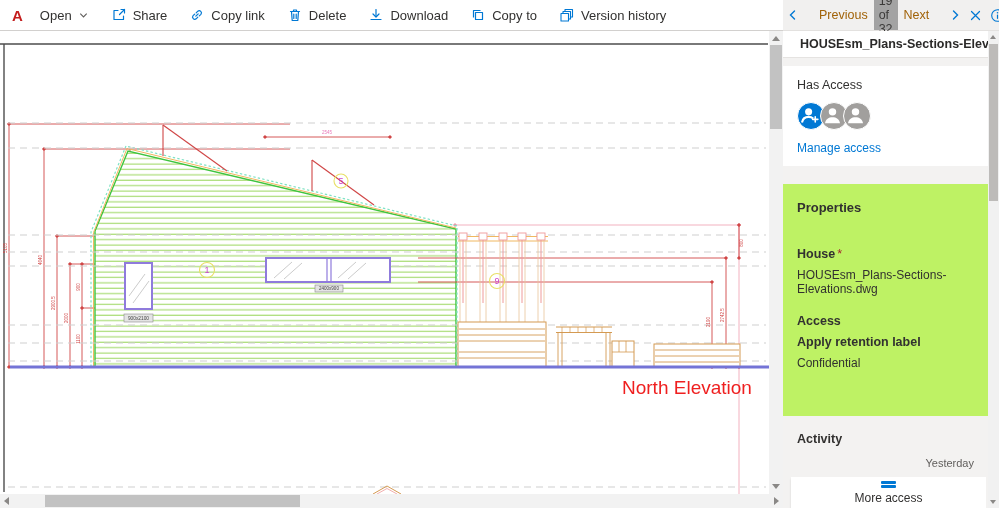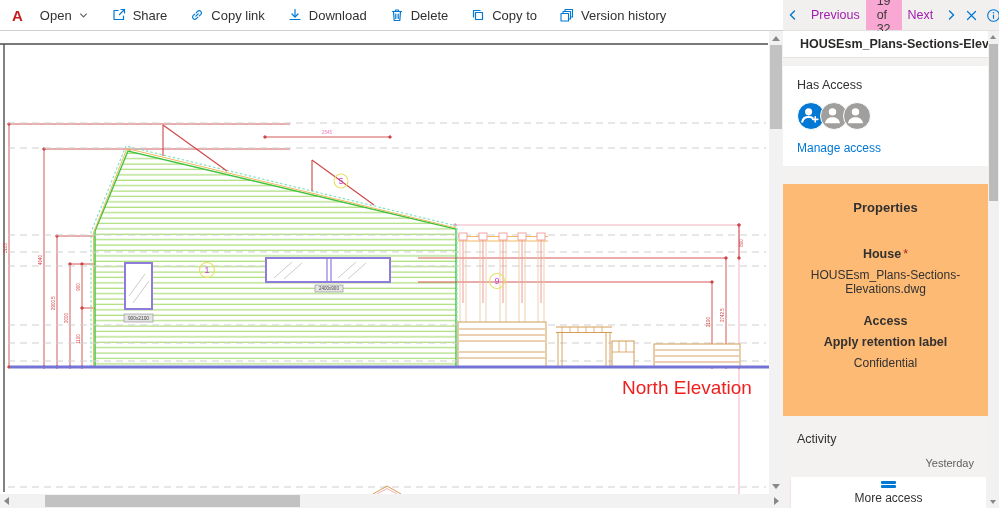--- a/index.html
+++ b/index.html
@@ -10,23 +10,23 @@
   .topbar{position:absolute;left:0;top:0;width:783px;height:30px;background:#fff;
     border-bottom:1px solid #d2d0ce;display:flex;align-items:center;}
   .acad{font-weight:800;font-size:15px;color:#c41e1e;padding:0 6px 0 12px;}
   .cmd{display:flex;align-items:center;gap:6px;height:30px;padding:0 11px;border:none;
     background:none;font-family:inherit;font-size:13px;color:#323130;cursor:pointer;white-space:nowrap;}
   .cmd svg{flex:0 0 auto;}
 
   
   .pager{position:absolute;left:783px;top:0;width:216px;height:30px;background:#f1f0ef;
     border-bottom:1px solid #e3e1df;display:flex;align-items:center;font-size:12.5px;color:#3b3a39;}
-  .pager button{display:flex;align-items:center;gap:12px;border:none;background:none;
-    font-family:inherit;font-size:12.5px;color:#a21caf;cursor:pointer;padding:0 4px;height:30px;}
-  .counter{background:#f9a8d4;height:30px;display:flex;align-items:center;padding:0 11px;margin:4px 2px;}
+  .pager button{display:flex;align-items:center;gap:20px;border:none;background:none;
+    font-family:inherit;font-size:12.5px;color:#a16207;cursor:pointer;padding:0 4px;height:30px;}
+  .counter{background:#a3a3a3;height:30px;display:flex;align-items:center;padding:0 5px;margin:4px 2px;}
   .icon-btn{border:none;background:none;cursor:pointer;padding:0 6px;height:30px;display:flex;align-items:center;}
   .close-btn{margin-left:auto;}
 
   
   .preview{position:absolute;left:0;top:31px;width:769px;height:463px;background:#fff;overflow:hidden;}
   .preview svg text{font-family:"Liberation Sans",sans-serif;}
 
   
   .vscroll{position:absolute;left:769px;top:31px;width:14px;height:463px;background:#f2f2f2;}
   .vthumb{position:absolute;left:1px;top:14px;width:12px;height:84px;background:#c2c2c2;}
@@ -44,28 +44,28 @@
   .file-row{height:26px;background:#fff;border-bottom:1px solid #e5e3e1;display:flex;align-items:center;
     gap:7px;padding:0 10px;font-size:12.5px;font-weight:600;color:#2b2a29;white-space:nowrap;overflow:hidden;}
   .gap8{height:8px;} .gap18{height:18px;} .gap10{height:10px;}
   .card{background:#fff;padding:12px 14px 10px 14px;}
   .sec-head{font-size:12.5px;color:#323130;}
   .avatars{display:flex;margin:10px 0 8px 0;}
   .avatar{width:26px;height:26px;border-radius:50%;margin-right:-5px;border:1.5px solid #fff;overflow:hidden;}
   .avatar.blue{background:#0078d4;}
   .avatar.gray{background:#a19f9d;}
   .link{font-size:12px;color:#0078d4;cursor:pointer;}
-  .props{background:#fdba74;padding:16px 14px;height:200px;text-align:center;}
+  .props{background:#bef264;padding:16px 14px;height:200px;}
   .props .sec-head{font-weight:700;font-size:13px;margin-bottom:32px;}
   .fld-label{font-size:12.5px;font-weight:700;color:#323130;margin-bottom:7px;}
   .fld-value{font-size:12px;color:#323130;margin-bottom:18px;margin-top:6px;}
   .fld-value.last{margin-bottom:0;}
   .req{color:#a4262c;margin-left:2px;font-weight:400;}
   .activity-wrap{padding:6px 14px 0 14px;}
-  .act-head{font-size:12.5px;font-weight:400;color:#323130;margin-bottom:11px;}
+  .act-head{font-size:12.5px;font-weight:700;color:#323130;margin-bottom:11px;}
   .act-group{font-size:11px;color:#605e5c;margin-bottom:9px;text-align:right;}
   .act-card{background:#fff;margin:0 6px 2px -6px;box-shadow:0 1px 2px rgba(0,0,0,.12);
     padding:9px 8px 8px 10px;display:flex;gap:9px;margin-left:-6px;}
   .act-text{font-size:11.5px;line-height:1.35;color:#323130;}
   .act-text b{font-weight:700;}
   .more-bar{position:absolute;left:8px;top:446px;width:195px;height:31px;background:#fff;
     display:flex;flex-direction:column;align-items:center;justify-content:center;cursor:pointer;}
   .eq-icon span{display:block;width:15px;height:2.4px;background:#0078d4;border-radius:1px;margin:1.4px 0;}
   .more-label{font-size:12px;color:#323130;margin-top:2px;}
   .pscroll{position:absolute;right:0;top:0;width:11px;height:477px;background:#f1f1f1;}
@@ -106,38 +106,38 @@
           <path d="M5.7 7.1L4.1 8.7a2.2 2.2 0 0 0 3.1 3.1l1.6-1.6"></path>
           <path d="M10.3 8.9l1.6-1.6A2.2 2.2 0 0 0 8.8 4.2L7.2 5.8"></path>
         </g>
       </svg>
       <span>Copy link</span>
     </button>
 
     <button class="cmd">
       <svg width="16" height="16" viewBox="0 0 16 16">
         <g stroke="#0078d4" stroke-width="1.2" fill="none" stroke-linecap="round" stroke-linejoin="round">
-          <path d="M8 2.5v7"></path>
-            <path d="M5 7l3 3 3-3"></path>
-            <path d="M3 12.5h10"></path>
-        </g>
-      </svg>
-      <span>Download</span>
-    </button>
-
-    <button class="cmd">
-      <svg width="16" height="16" viewBox="0 0 16 16">
-        <g stroke="#0078d4" stroke-width="1.2" fill="none" stroke-linecap="round" stroke-linejoin="round">
           <path d="M3.5 4.5h9"></path>
             <path d="M6.5 4.5V3h3v1.5"></path>
           <path d="M4.5 4.5l.7 9h5.6l.7-9"></path>
             <path d="M6.8 7v4.5M9.2 7v4.5"></path>
         </g>
       </svg>
       <span>Delete</span>
+    </button>
+
+    <button class="cmd">
+      <svg width="16" height="16" viewBox="0 0 16 16">
+        <g stroke="#0078d4" stroke-width="1.2" fill="none" stroke-linecap="round" stroke-linejoin="round">
+          <path d="M8 2.5v7"></path>
+            <path d="M5 7l3 3 3-3"></path>
+            <path d="M3 12.5h10"></path>
+        </g>
+      </svg>
+      <span>Download</span>
     </button>
 
     <button class="cmd">
       <svg width="16" height="16" viewBox="0 0 16 16">
         <g stroke="#0078d4" stroke-width="1.2" fill="none" stroke-linejoin="round">
           <path d="M3.5 10.5v-7h7"></path>
             <rect x="5.5" y="5.5" width="7" height="7"></rect>
         </g>
       </svg>
       <span>Copy to</span>

